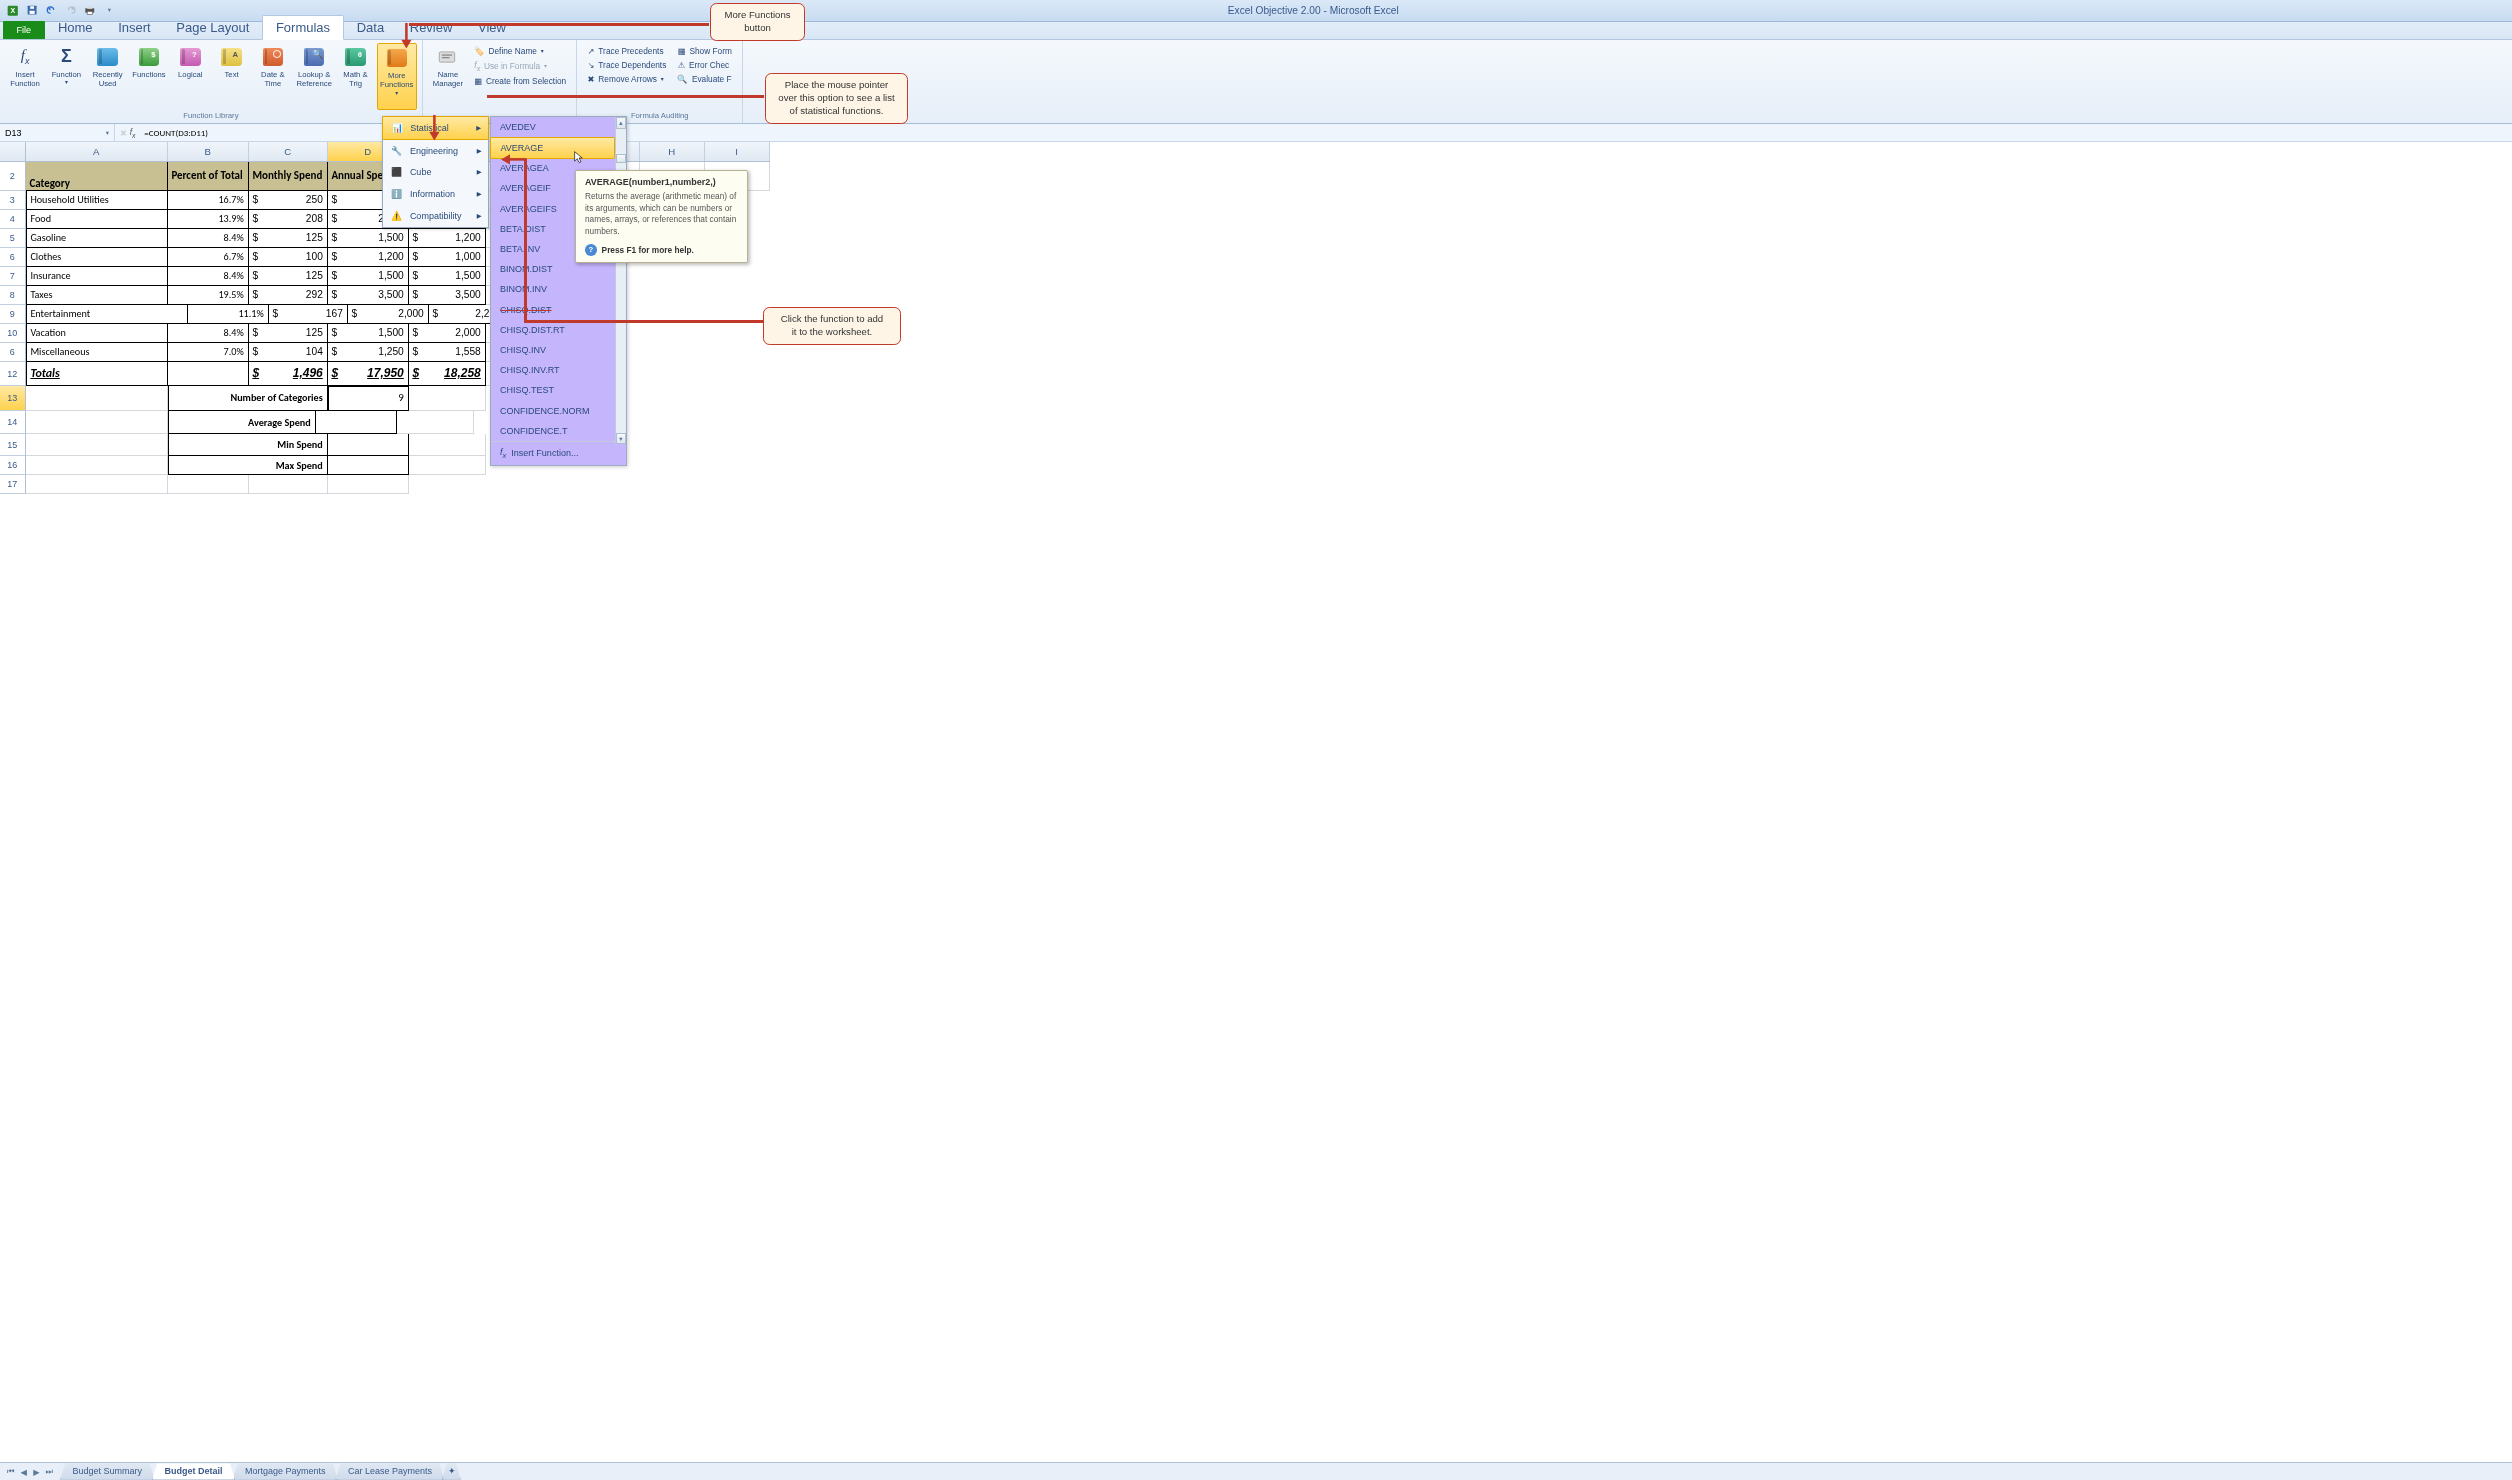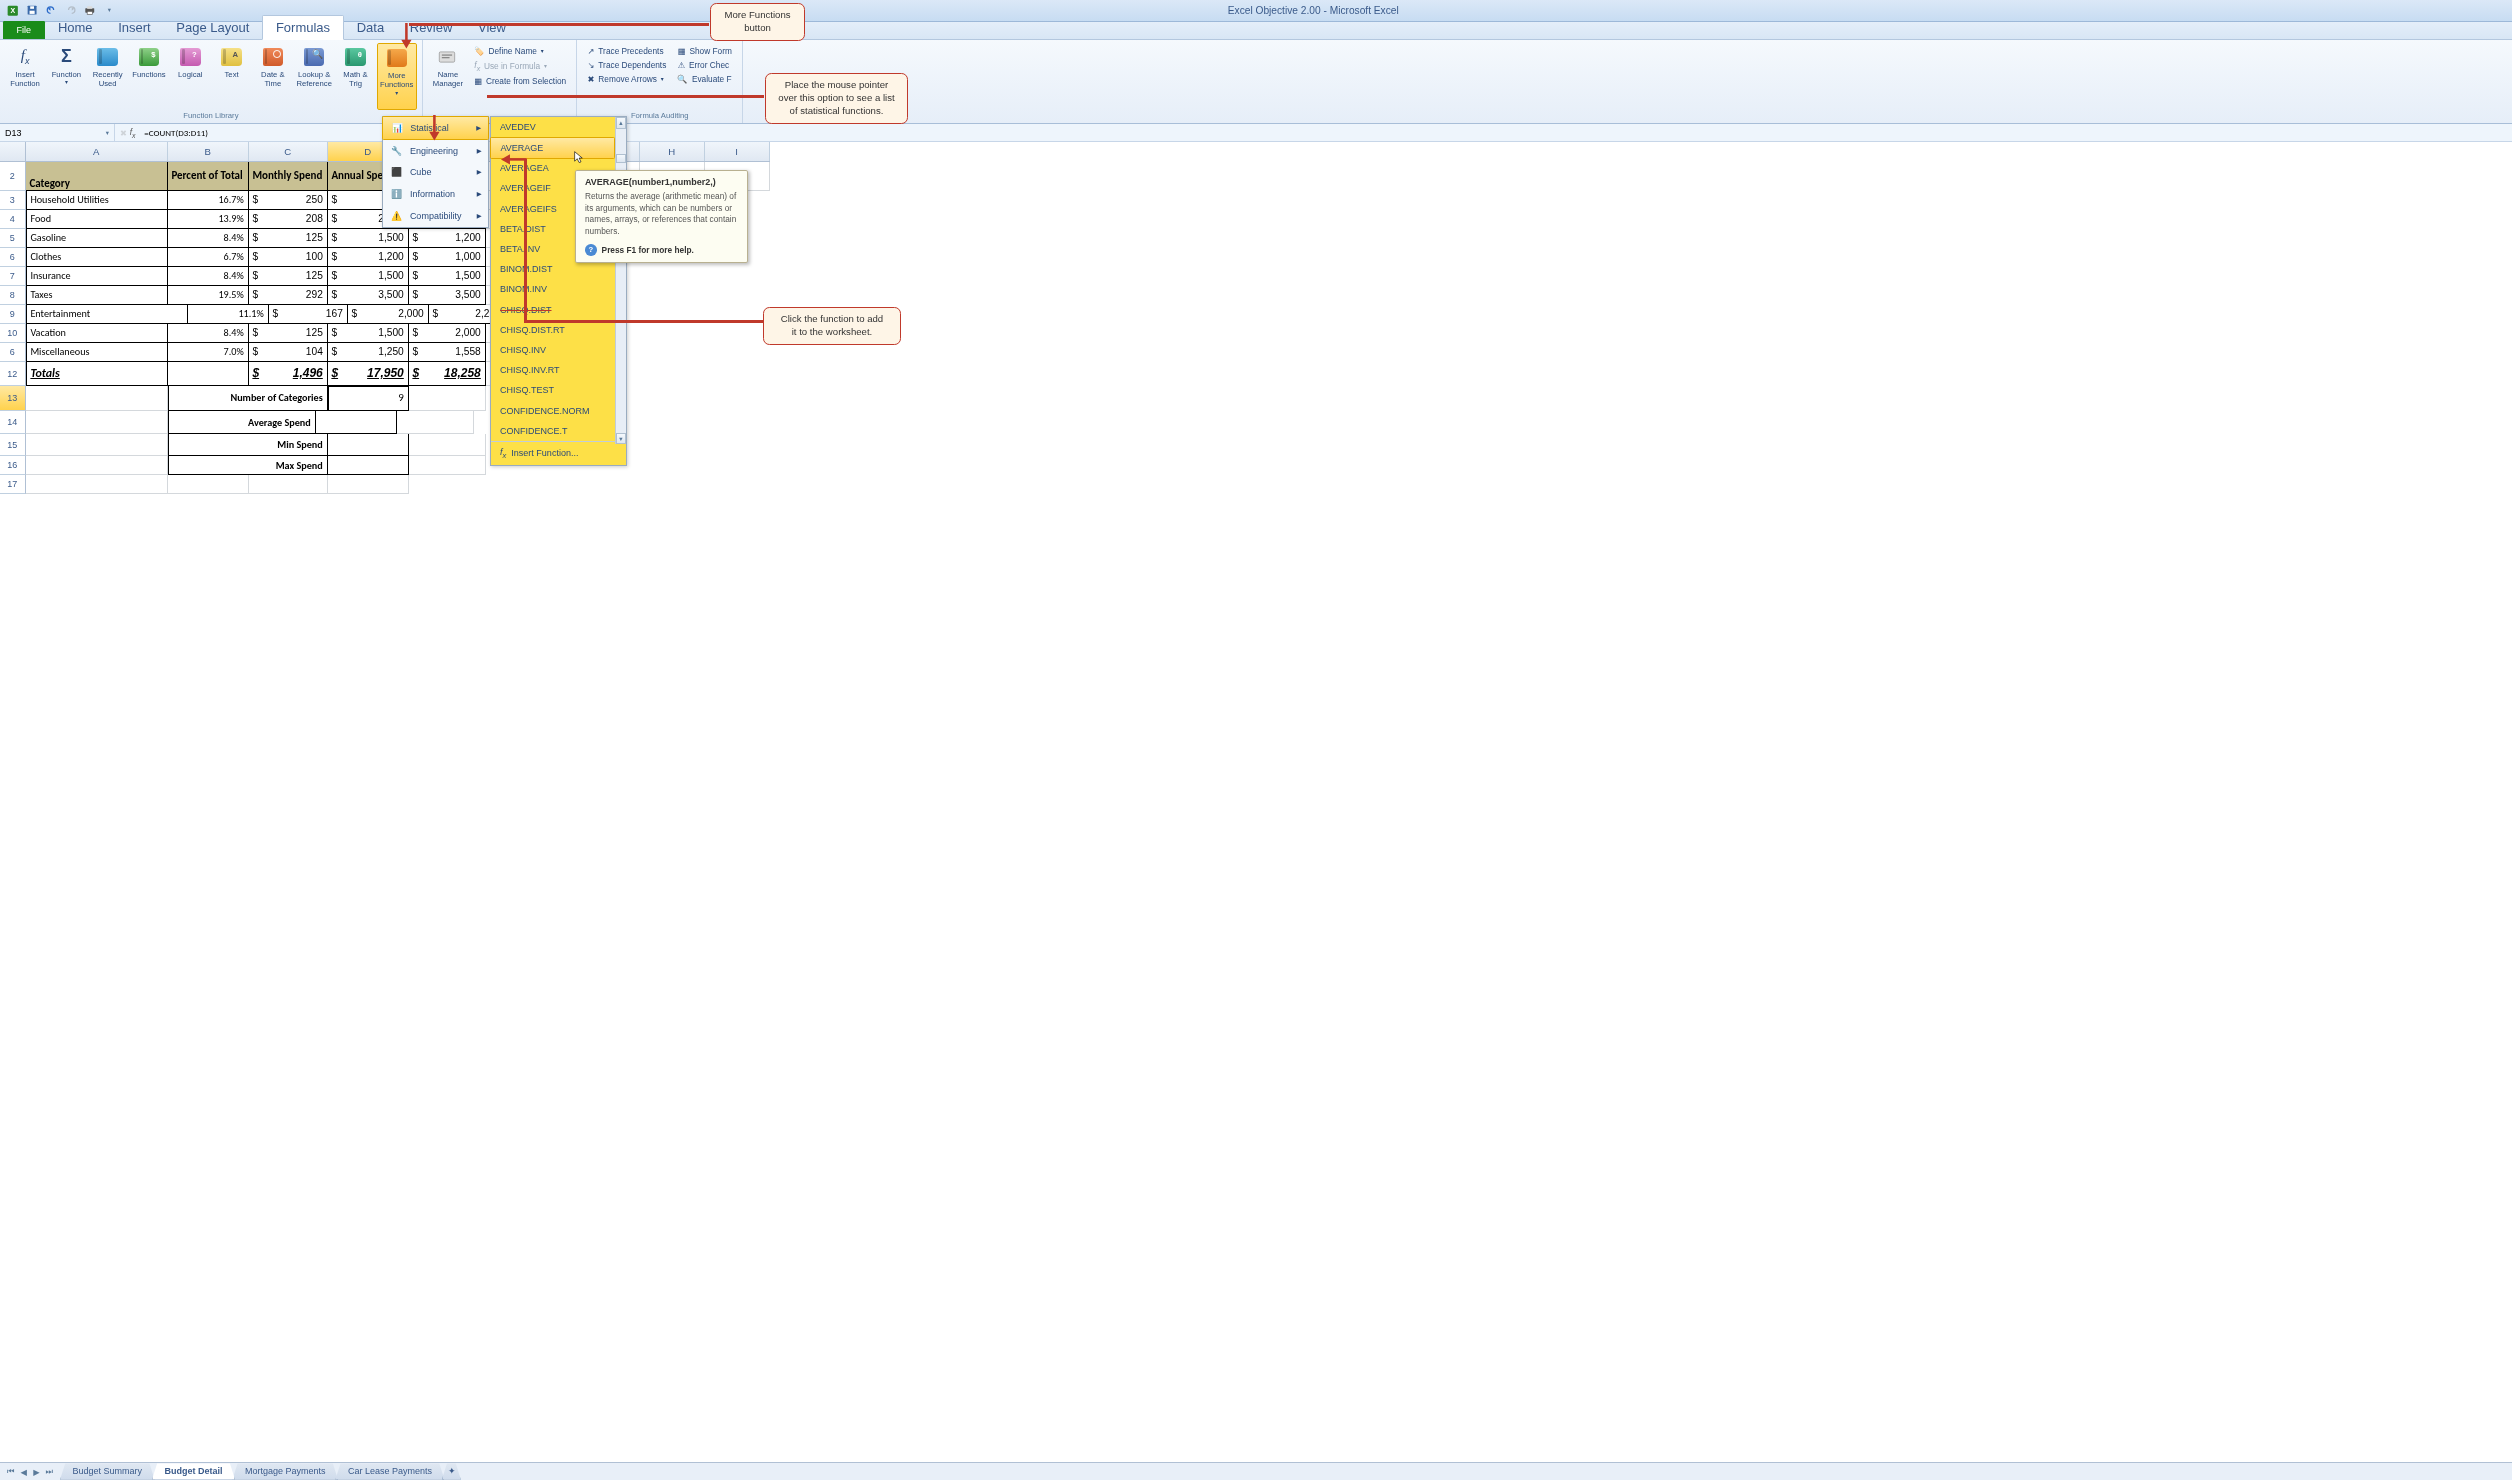--- a/index.html
+++ b/index.html
@@ -56,21 +56,21 @@
 .nav-btn { width:11.5px; height:11.5px; display:flex; align-items:center; justify-content:center; color:#5a7a9a; }
 .stab { padding:2.6px 11.5px; font-size:9px; color:#3a5a8a; background:linear-gradient(#e0e8f2,#d0dcec); border:0.6px solid #a0b4cc; border-top:none; clip-path: polygon(5.1px 0, calc(100% - 5.1px) 0, 100% 100%, 0 100%); margin-right:-2.6px; }
 .stab.active { background:#fff; font-weight:bold; z-index:2; position:relative; }
 
 .dropdown1 { position:absolute; left:382px; top:116px; width:107px; background:#f4f8fc; border:0.6px solid #9aacc0; box-shadow:1.3px 1.3px 3.8px rgba(0,0,0,0.2); z-index:10; }
 .dd1-item { display:flex; align-items:center; gap:6.4px; padding:4.5px 7.7px; font-size:9px; color:#2a4a7a; position:relative; }
 .dd1-item .ic { width:12.8px; height:12.8px; display:flex; align-items:center; justify-content:center; }
 .dd1-item .arrow { position:absolute; right:6.4px; font-size:6.4px; }
 .dd1-item.hover { background:linear-gradient(#ffe9a3,#ffd24d); border:0.6px solid #e0a800; margin:-0.6px; border-radius:1.3px; }
 
-.dropdown2 { position:absolute; left:490px; top:116px; width:137px; background:#fde047; border:0.6px solid #9aacc0; box-shadow:1.3px 1.3px 3.8px rgba(0,0,0,0.2); z-index:10; }
+.dropdown2 { position:absolute; left:490px; top:116px; width:137px; background:#c4b5fd; border:0.6px solid #9aacc0; box-shadow:1.3px 1.3px 3.8px rgba(0,0,0,0.2); z-index:10; }
 .dd2-scroll { position:absolute; right:0; top:0; bottom:20.5px; width:11.5px; background:#e8eef6; border-left:0.6px solid #c0ccda; }
 .dd2-scroll .s-btn { height:11.5px; background:linear-gradient(#f5f9fd,#dde6f0); border:0.6px solid #b0c0d0; display:flex; align-items:center; justify-content:center; font-size:5.8px; color:#5a7a9a; }
 .dd2-scroll .s-thumb { height:9px; background:linear-gradient(#f5f9fd,#dde6f0); border:0.6px solid #b0c0d0; margin-top:25.6px; }
 .dd2-item { padding:5.1px 9px; font-size:9px; color:#2a4a7a; margin-right:11.5px; }
 .dd2-item.hover { background:linear-gradient(#ffe9a3,#ffd24d); border:0.6px solid #e0a800; margin:-0.6px 11px -0.6px -0.6px; border-radius:1.3px; }
 .dd2-item.struck { text-decoration:line-through; text-decoration-color:#c0392b; text-decoration-thickness:1.3px; }
 .dd2-footer { border-top:0.6px solid #c0ccda; padding:5.1px 9px; font-size:9px; color:#2a4a7a; display:flex; align-items:center; gap:5.1px; }
 
 .tooltip { position:absolute; left:575px; top:170px; width:173px; background:#fdfdf2; border:0.6px solid #b8b090; box-shadow:1.3px 1.3px 3.8px rgba(0,0,0,0.25); padding:6.4px 9px; font-size:8.3px; color:#555; z-index:11; border-radius:1.9px; }
 .tooltip .tt-title { font-weight:bold; font-size:9px; color:#333; margin-bottom:3.8px; }

